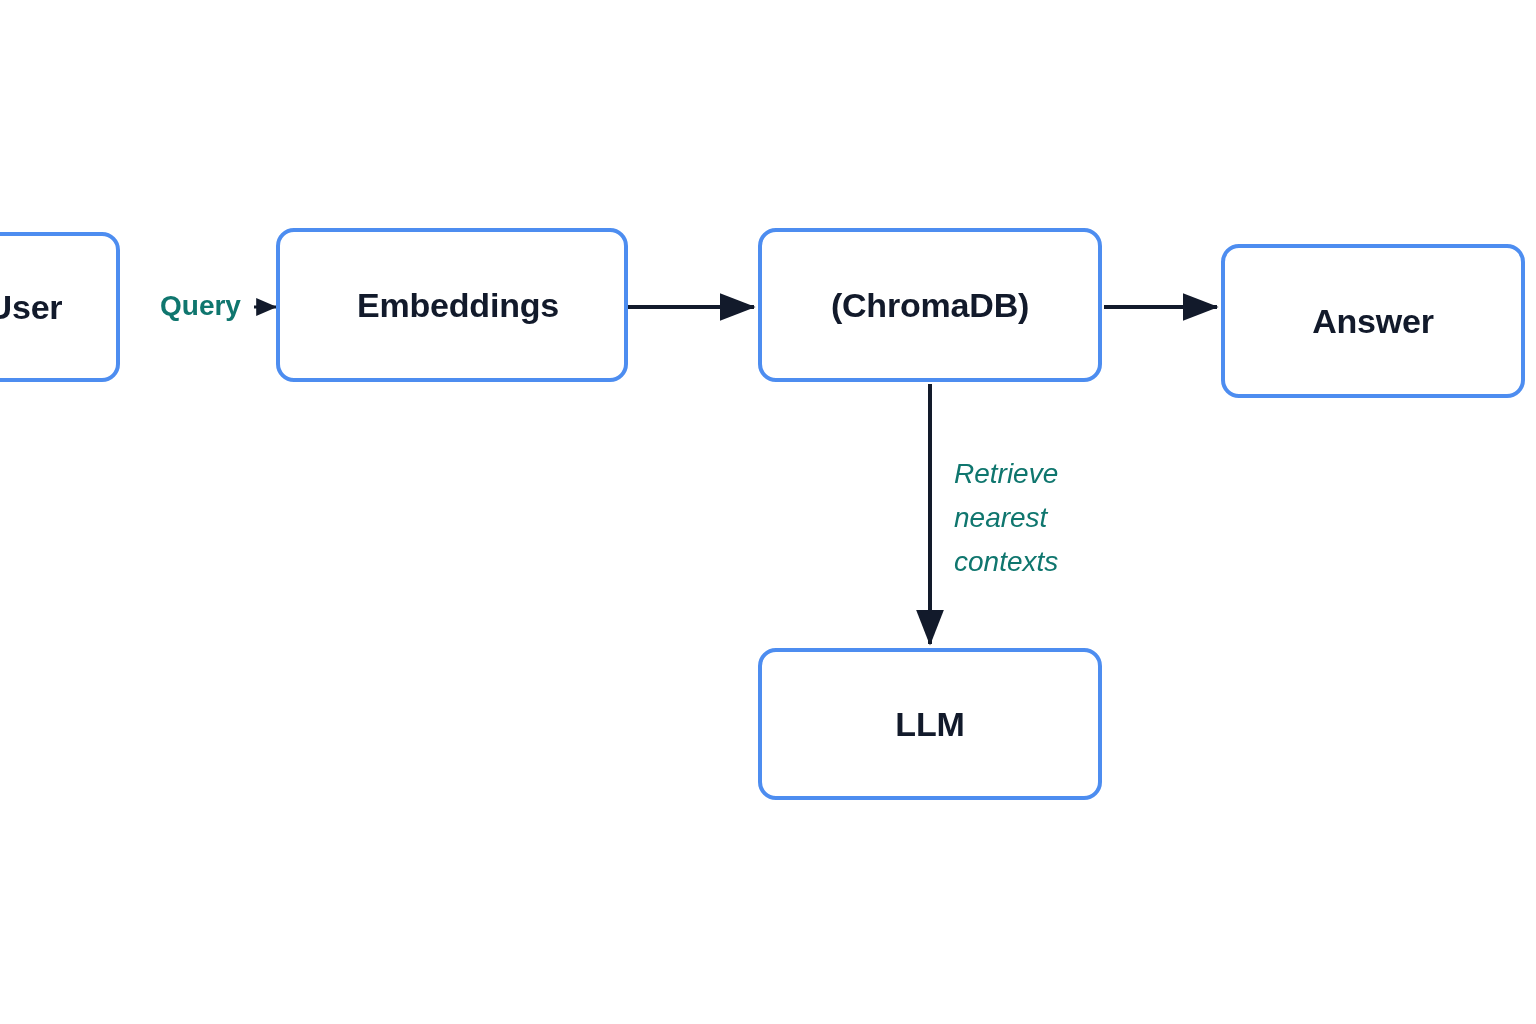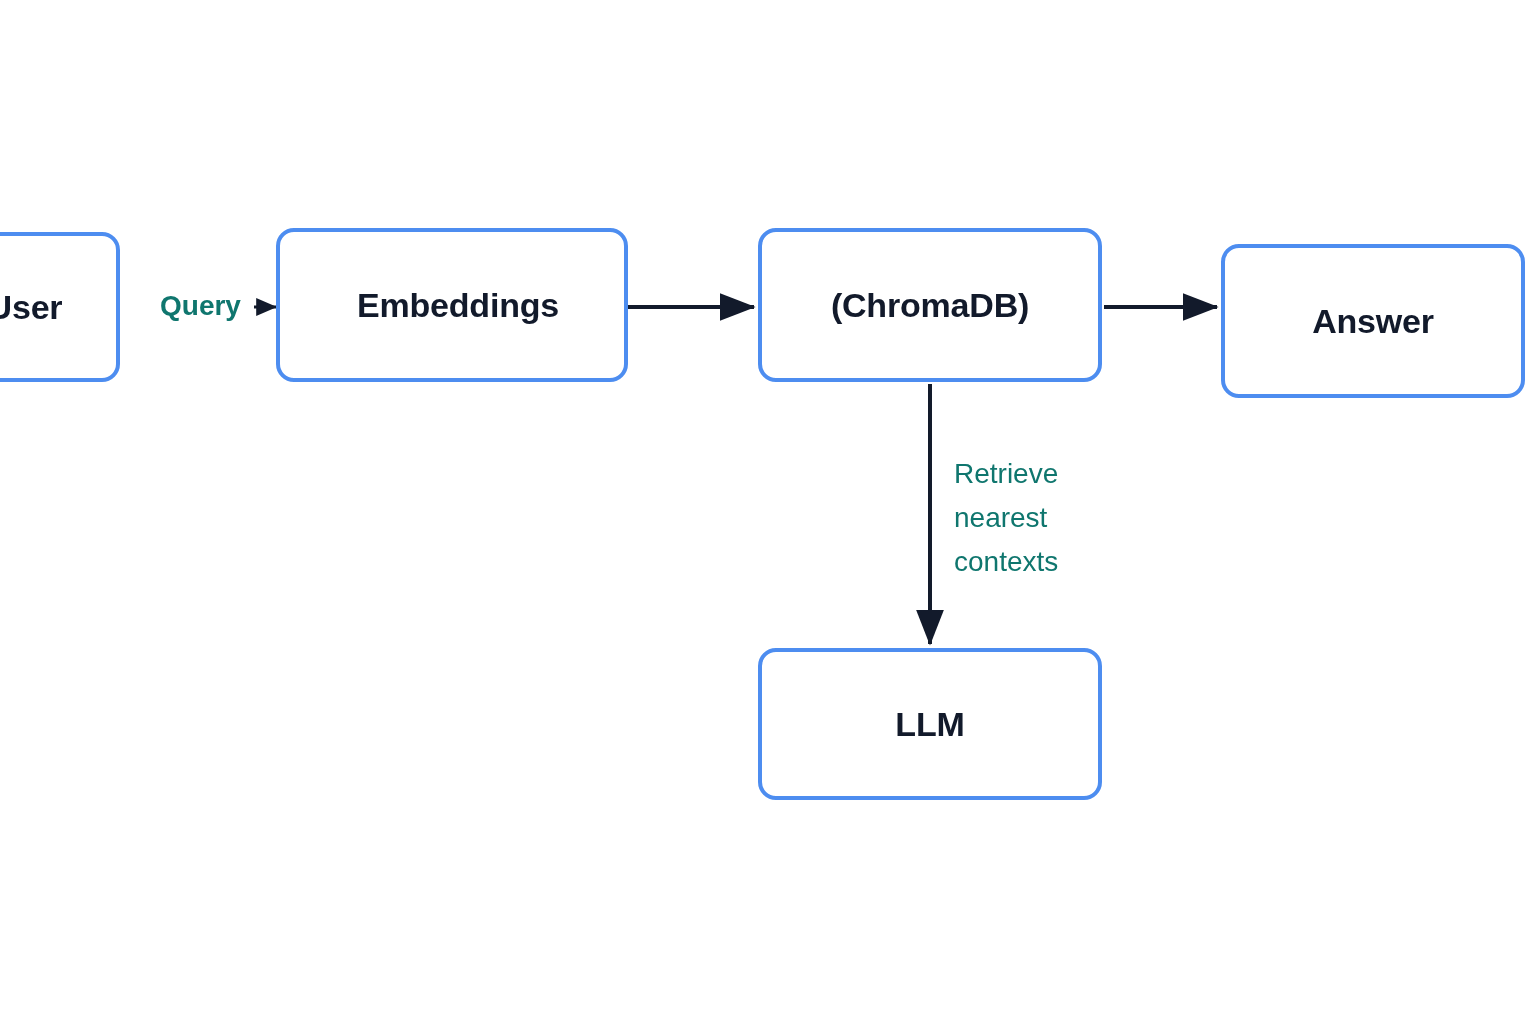--- a/index.html
+++ b/index.html
@@ -90,20 +90,21 @@
     font-size: 28px;
   }
   #label-retrieve {
     left: 954px;
     top: 452px;
     font-size: 28px;
     line-height: 44px;
     white-space: normal;
     width: 170px;
     text-align: left;
+    font-style: italic;
   }
   #label-retrieve span { display: block; }
 </style>
 </head>
 <body>
 
 <div id="canvas">
 
   <svg class="edge-svg" viewBox="0 0 1536 1024">
     <defs>

